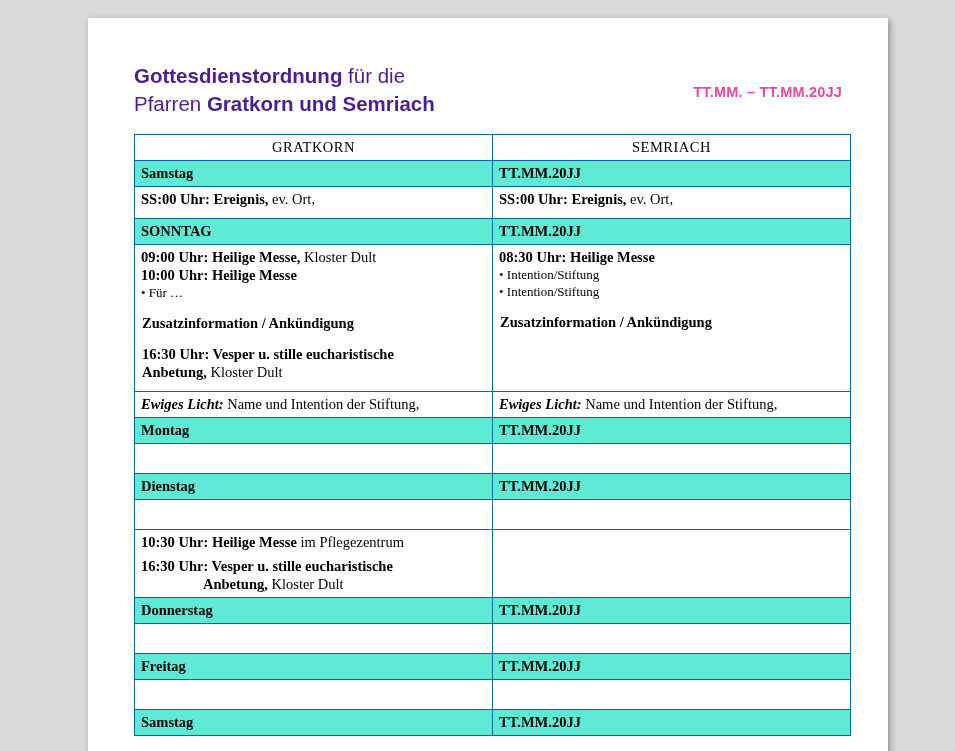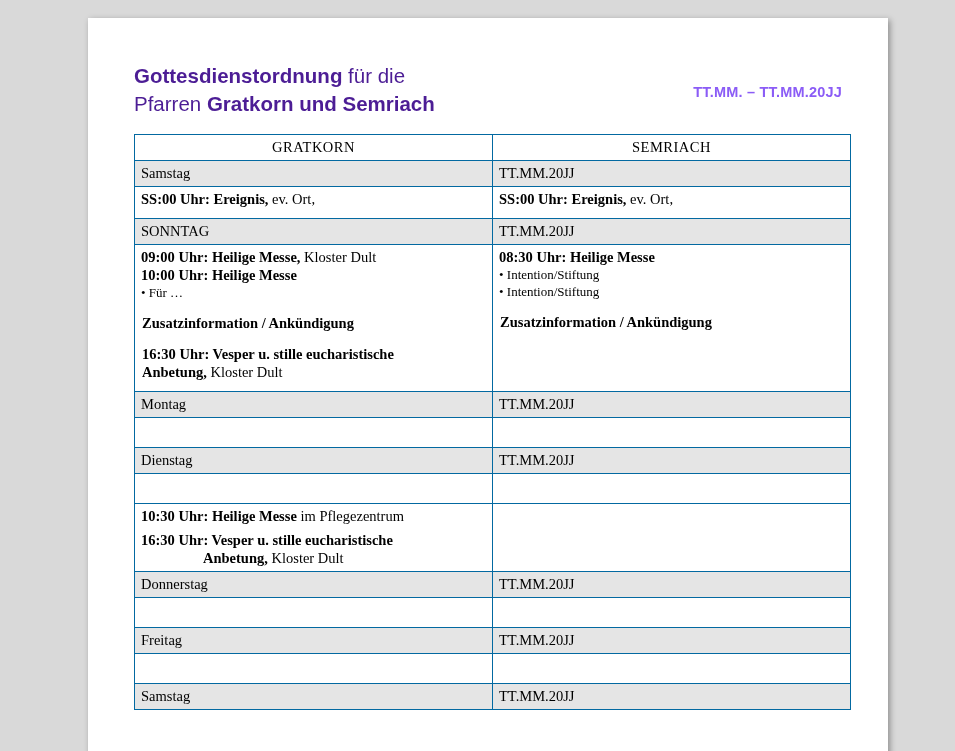--- a/index.html
+++ b/index.html
@@ -47,21 +47,21 @@
   .title .n {
     font-weight: normal;
   }
   .daterange {
     position: absolute;
     right: 10px;
     top: 22px;
     font-family: "Liberation Sans", sans-serif;
     font-weight: bold;
     font-size: 14.5px;
-    color: #8b5cf6;
+    color: #ec4899;
     letter-spacing: 0.2px;
   }
   
   table.sched {
     border-collapse: collapse;
     width: 716px;
     margin-top: 10px;
     table-layout: fixed;
   }
   table.sched td {
@@ -75,22 +75,22 @@
   col.c2 { width: 358px; }
 
   .hdr-row td {
     text-align: center;
     font-size: 22px;
     font-family: "Liberation Serif", serif;
     padding: 4px 0 7px 0;
     letter-spacing: 0.5px;
   }
   .day-row td {
-    background: #e5e5e5;
-    font-weight: normal;
+    background: #5eead4;
+    font-weight: bold;
     padding-top: 2px;
     padding-bottom: 2px;
     font-size: 14.5px;
   }
   .content-row td {
     padding-top: 4px;
     padding-bottom: 5px;
   }
   .empty-row td {
     height: 22px;
@@ -187,20 +187,28 @@
             <div class="spacer6"></div>
           </td>
           <td>
             <div><span class="b">08:30 Uhr: Heilige Messe</span></div>
             <div class="bullet-line">• Intention/Stiftung</div>
             <div class="bullet-line">• Intention/Stiftung</div>
             <div class="zusatz zusatz-indent">Zusatzinformation / Ankündigung</div>
           </td>
         </tr>
 
+        <tr class="ewig-row">
+          <td>
+            <span class="ewig-label">Ewiges Licht:</span><span> Name und Intention der Stiftung,</span>
+          </td>
+          <td>
+            <span class="ewig-label">Ewiges Licht:</span><span> Name und Intention der Stiftung,</span>
+          </td>
+        </tr>
 
         <tr class="day-row">
           <td>Montag</td>
           <td>TT.MM.20JJ</td>
         </tr>
         <tr class="empty-row">
           <td></td>
           <td></td>
         </tr>
 

